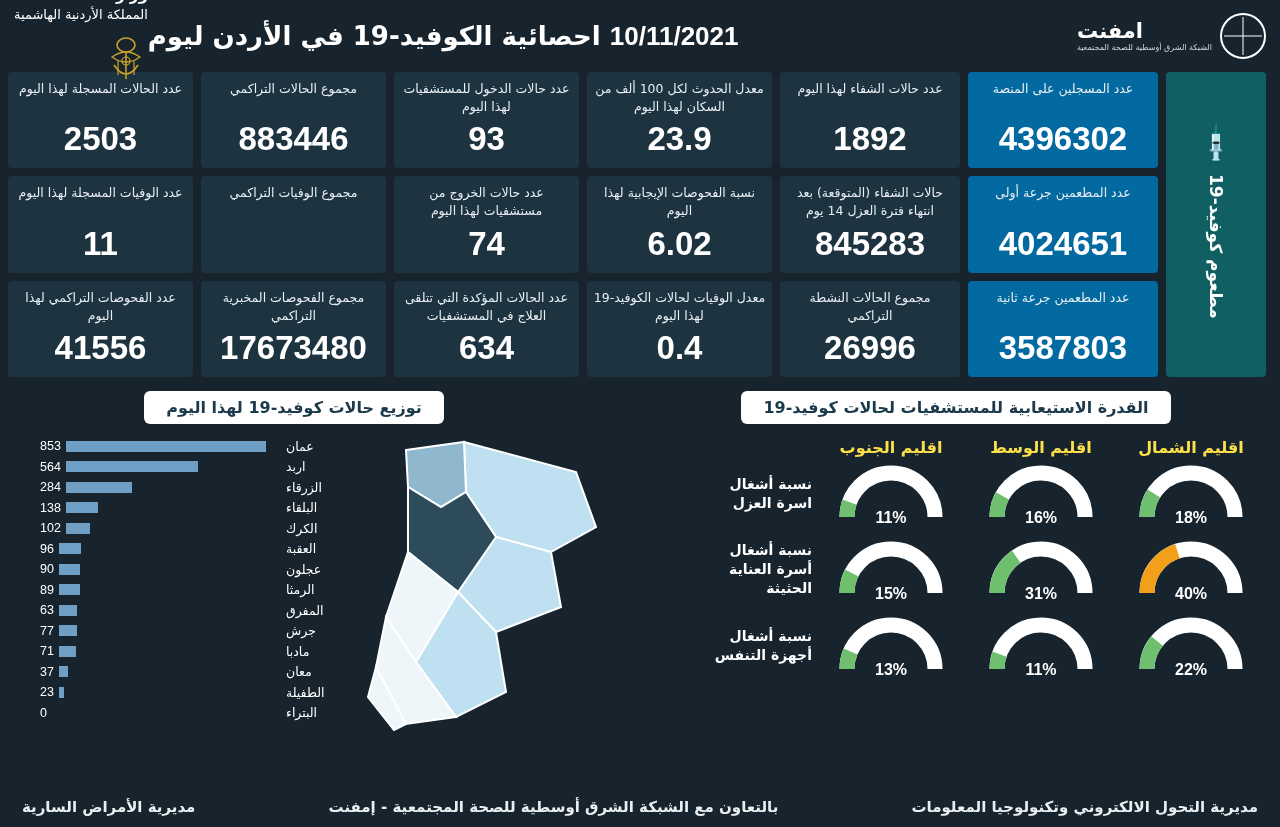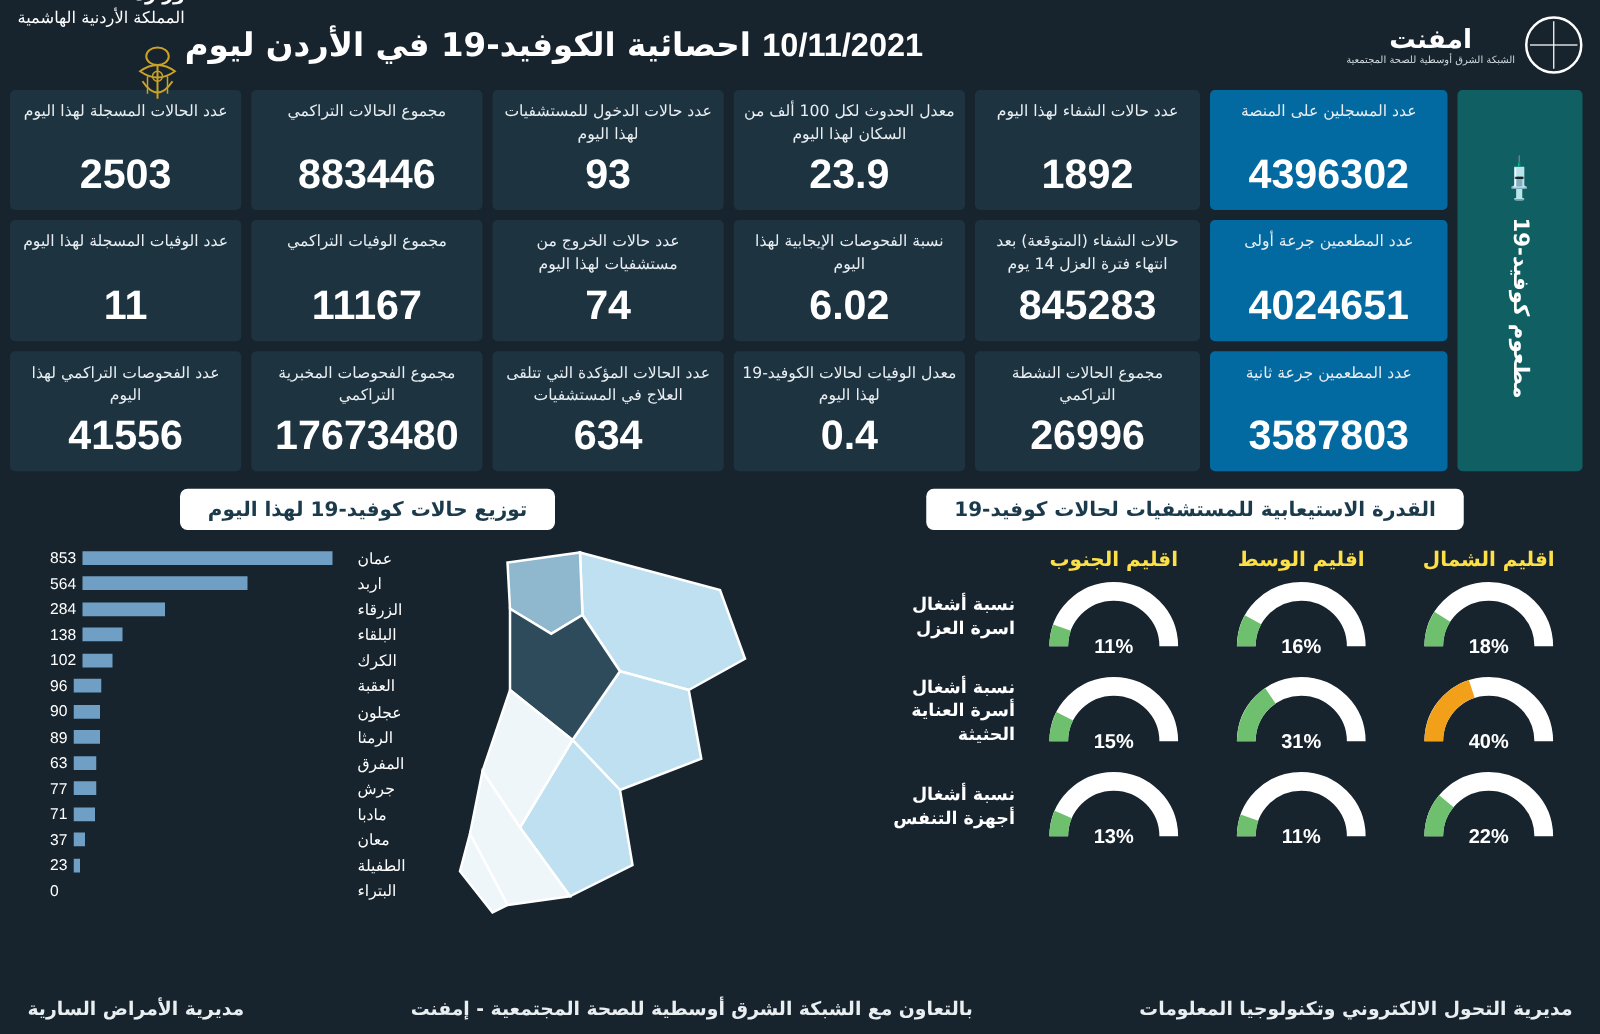--- a/index.html
+++ b/index.html
@@ -21,21 +21,21 @@
     position:relative; flex:none;
   }
   .globe:before {
     content:""; position:absolute; left:50%; top:2px; bottom:2px; width:0;
     border-left:1.5px solid #fff; transform:translateX(-50%);
   }
   .globe:after {
     content:""; position:absolute; top:50%; left:2px; right:2px; height:0;
     border-top:1.5px solid #fff; transform:translateY(-50%);
   }
-  .logo-text { text-align:center; line-height:1.15; }
+  .logo-text { text-align:left; line-height:1.15; }
   .logo-text .ar-big { font-size:21px; font-weight:bold; letter-spacing:1px; }
   .logo-text .ar-small { font-size:8px; color:#cfd8dd; letter-spacing:1px; }
   .title-main { font-size:26px; font-weight:bold; text-align:left; flex:1; }
   .title-main .date { font-family:"Liberation Sans", sans-serif; }
   .logo-right { display:flex; align-items:flex-start; gap:10px;flex-direction:column; }
   .logo-right .txt { text-align:right; line-height:1.4; }
   .logo-right .l1 { font-size:15px; font-weight:bold; }
   .logo-right .l2 { font-size:13px; }
   .crest {
     width:44px; height:52px; flex:none; position:relative;
@@ -188,21 +188,20 @@
     <div class="card">
       <div class="lab">نسبة الفحوصات الإيجابية لهذا اليوم</div>
       <div class="val">6.02</div>
     </div>
     <div class="card">
       <div class="lab">عدد حالات الخروج من مستشفيات لهذا اليوم</div>
       <div class="val">74</div>
     </div>
     <div class="card">
       <div class="lab">مجموع الوفيات التراكمي</div>
-      <div class="val">11167</div>
     </div>
     <div class="card">
       <div class="lab">عدد الوفيات المسجلة لهذا اليوم</div>
       <div class="val">11</div>
     </div>
 
     <div class="card teal">
       <div class="lab">عدد المطعمين جرعة ثانية</div>
       <div class="val">3587803</div>
     </div>

